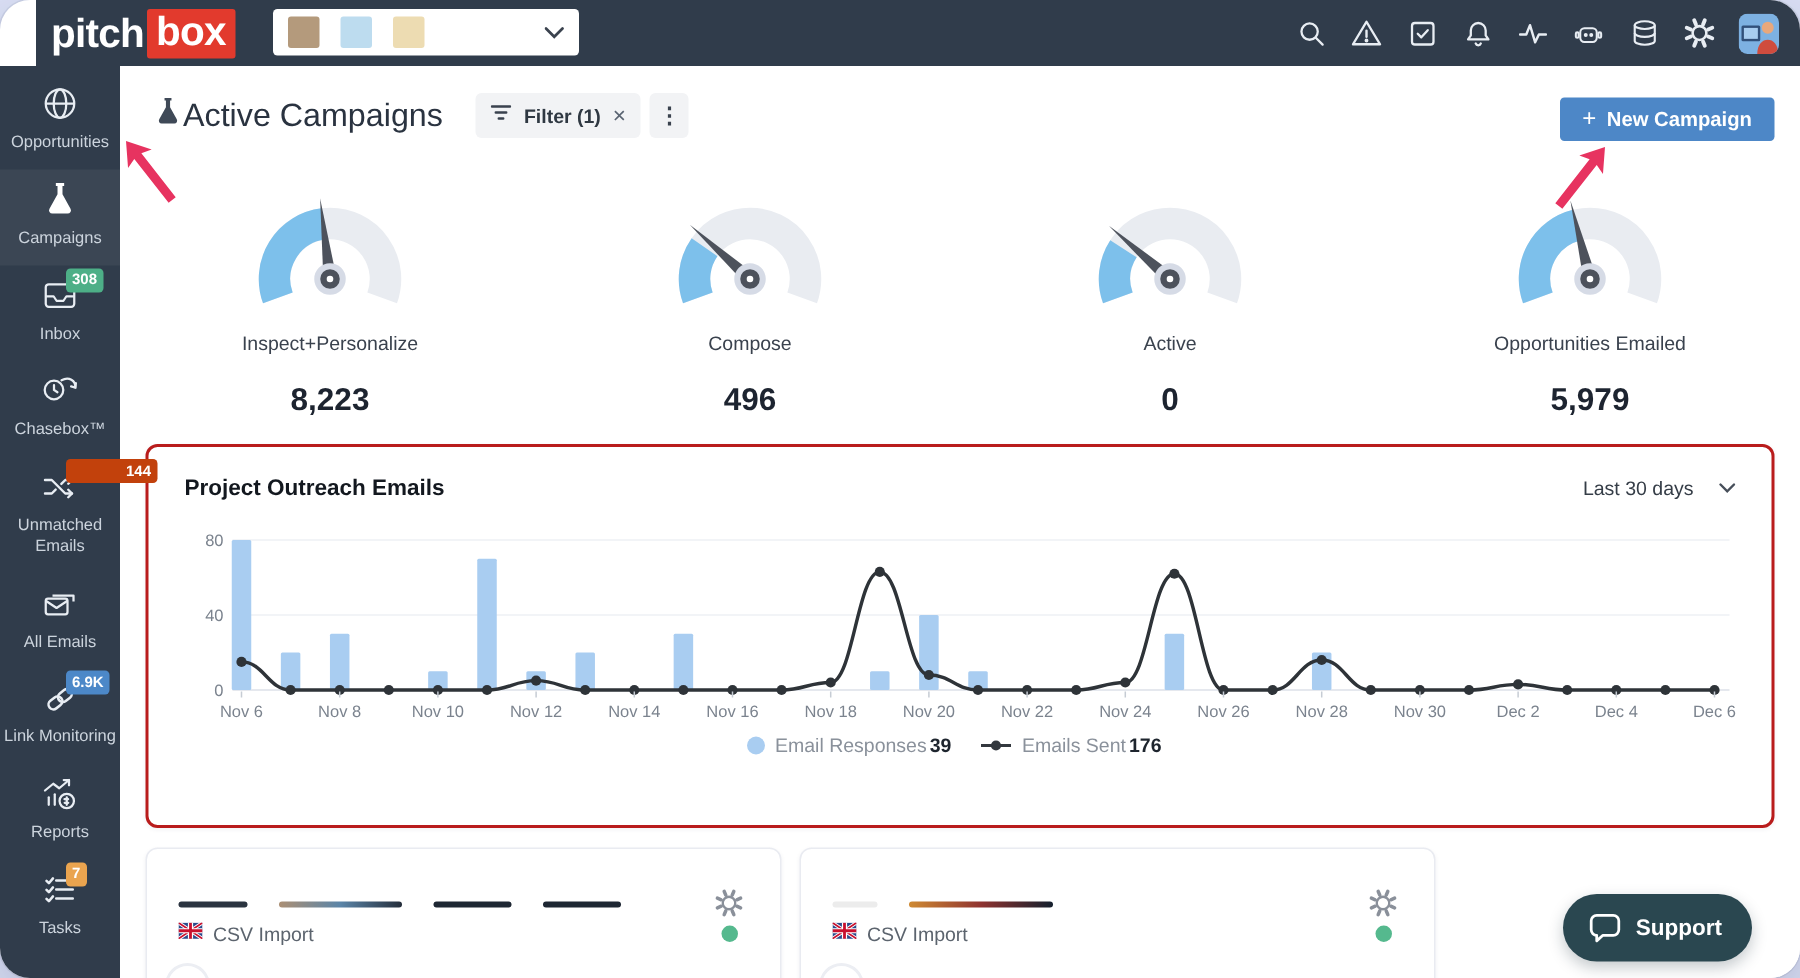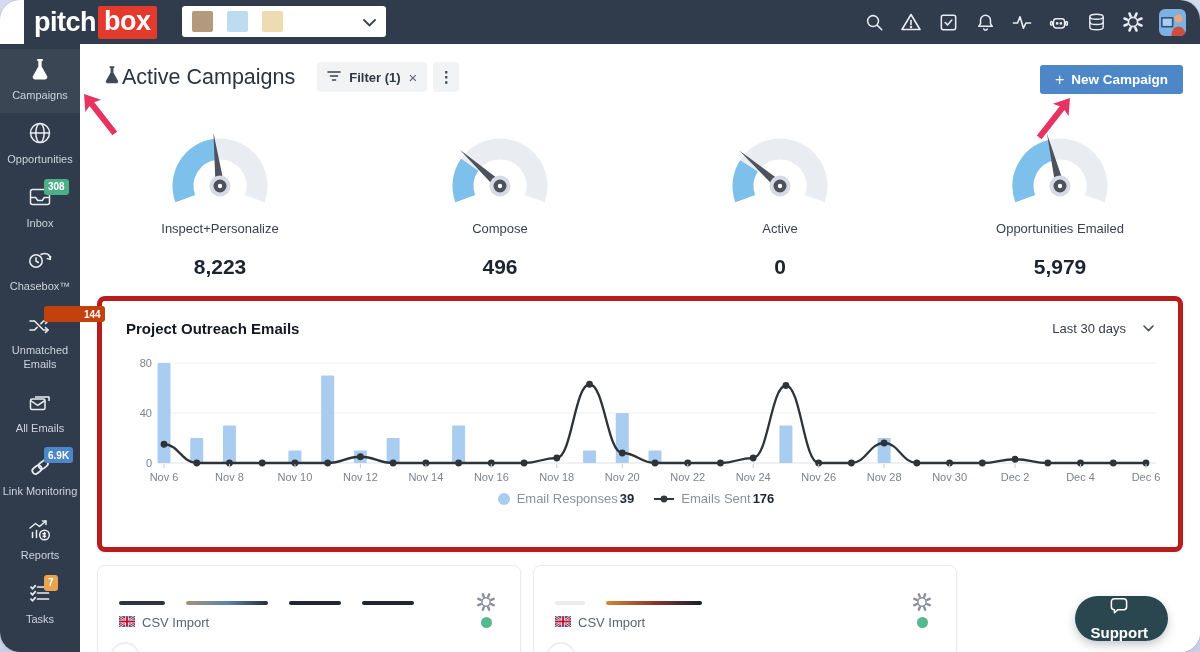--- a/index.html
+++ b/index.html
@@ -46,21 +46,21 @@
     gap:7px;padding:0 15px;cursor:pointer;font-family:inherit;}
   .new-campaign .plus{font-size:16px;font-weight:400;}
   .annot{position:absolute;z-index:8;pointer-events:none;}
   
   .gauges{position:absolute;left:0;right:0;top:84px;display:flex;}
   .gauge{width:25%;display:flex;flex-direction:column;align-items:center;}
   .gauge .glabel{font-size:13px;color:#3a424e;margin-top:5px;}
   .gauge .gvalue{font-size:21px;font-weight:600;color:#1d2430;margin-top:19px;}
   
   .chart-card{position:absolute;left:17px;top:252px;width:1086px;height:256px;background:#fff;
-    border:5px solid #b91c1c;border-radius:8px;box-shadow:0 1px 3px rgba(30,40,70,.05);padding:19px 24px;}
+    border:2px solid #b91c1c;border-radius:8px;box-shadow:0 1px 3px rgba(30,40,70,.05);padding:19px 24px;}
   .chart-head{display:flex;justify-content:space-between;align-items:center;}
   .chart-title{font-size:15px;font-weight:700;color:#13181f;}
   .range-select{display:flex;align-items:center;gap:17px;font-size:13px;color:#353d47;cursor:pointer;}
   .legend{display:flex;justify-content:center;align-items:center;gap:12px;margin-top:2px;
     font-size:13px;color:#8a919b;}
   .legend .val{font-weight:700;color:#1e252e;margin-left:2px;margin-right:8px;}
   .legend .mk-circle{width:12px;height:12px;border-radius:50%;display:inline-block;margin-right:7px;}
   .legend-item{display:flex;align-items:center;cursor:pointer;}
   
   .camp-card{position:absolute;top:521px;width:424px;height:150px;background:#fff;
@@ -72,21 +72,21 @@
   .import-row{position:absolute;left:21px;top:47px;display:flex;align-items:center;gap:7px;}
   .import-label{font-size:13px;color:#5c646e;}
   .card-gear{position:absolute;right:24px;top:26px;cursor:pointer;}
   .status-dot{position:absolute;right:28px;top:51px;width:11px;height:11px;border-radius:50%;}
   .partial-circle{position:absolute;left:12px;top:76px;width:30px;height:30px;border:2px solid #eceef3;
     border-radius:50%;background:#fff;}
   
   .support-btn{position:absolute;right:32px;top:552px;height:45px;padding:0 20px 0 16px;
     background:#2a4750;border:none;border-radius:23px;color:#fff;font-size:15px;font-weight:700;
     display:flex;align-items:center;gap:9px;cursor:pointer;z-index:9;font-family:inherit;
-    box-shadow:0 4px 10px rgba(20,40,50,.25);flex-direction:column;}
+    box-shadow:0 4px 10px rgba(20,40,50,.25);}
 </style>
 </head>
 <body>
 
 <div class="window">
 
   <header class="topbar">
     <div class="logo">
       <span>pitch</span>
       <span class="box">box</span>
@@ -169,41 +169,41 @@
             <rect x="2" y="8" width="12.5" height="10.5" rx="1" fill="#31507a"></rect>
             <rect x="3.6" y="9.6" width="9.3" height="7.3" fill="#a8cdf0"></rect>
             <circle cx="19.5" cy="9.5" r="4" fill="#e9a87c"></circle>
             <path d="M12.5 27c0-6.5 3.5-9.5 7-9.5s7 3 7 9.5z" fill="#cf4c3e"></path>
           </svg>
       </span>
     </div>
   </header>
 
   <nav class="sidebar">
-    <div class="side-item active">
-      <span class="iconwrap">
-          <span>
-        <svg width="24" height="26" viewBox="0 0 26 28" fill="#fff">
-              <path d="M10 2h6v2.2h-1.2v6l5.8 10.4a2.4 2.4 0 01-2.1 3.6H7.5a2.4 2.4 0 01-2.1-3.6l5.8-10.4v-6H10z"></path>
-            </svg>
-      </span>
-        </span>
-      <span class="label">Campaigns</span>
-    </div>
     <div class="side-item">
       <span class="iconwrap">
           <span>
         <svg width="26" height="26" viewBox="0 0 26 26" fill="none" stroke="#e8edf3" stroke-width="1.5">
               <circle cx="13" cy="13" r="9.5"></circle>
               <ellipse cx="13" cy="13" rx="4.2" ry="9.5"></ellipse>
               <path d="M3.5 13h19"></path>
             </svg>
       </span>
         </span>
       <span class="label">Opportunities</span>
+    </div>
+    <div class="side-item active">
+      <span class="iconwrap">
+          <span>
+        <svg width="24" height="26" viewBox="0 0 26 28" fill="#fff">
+              <path d="M10 2h6v2.2h-1.2v6l5.8 10.4a2.4 2.4 0 01-2.1 3.6H7.5a2.4 2.4 0 01-2.1-3.6l5.8-10.4v-6H10z"></path>
+            </svg>
+      </span>
+        </span>
+      <span class="label">Campaigns</span>
     </div>
     <div class="side-item">
       <span class="iconwrap">
           <span>
         <svg width="26" height="24" viewBox="0 0 26 24" fill="none" stroke="#e8edf3" stroke-width="1.5" stroke-linejoin="round">
               <rect x="3.5" y="4.5" width="19" height="15" rx="2"></rect>
               <path d="M3.5 12.5h5.2l2 3h4.6l2-3h5.2"></path>
             </svg>
       </span>
           <span class="badge" style="background: rgb(77, 175, 135);">308</span>

